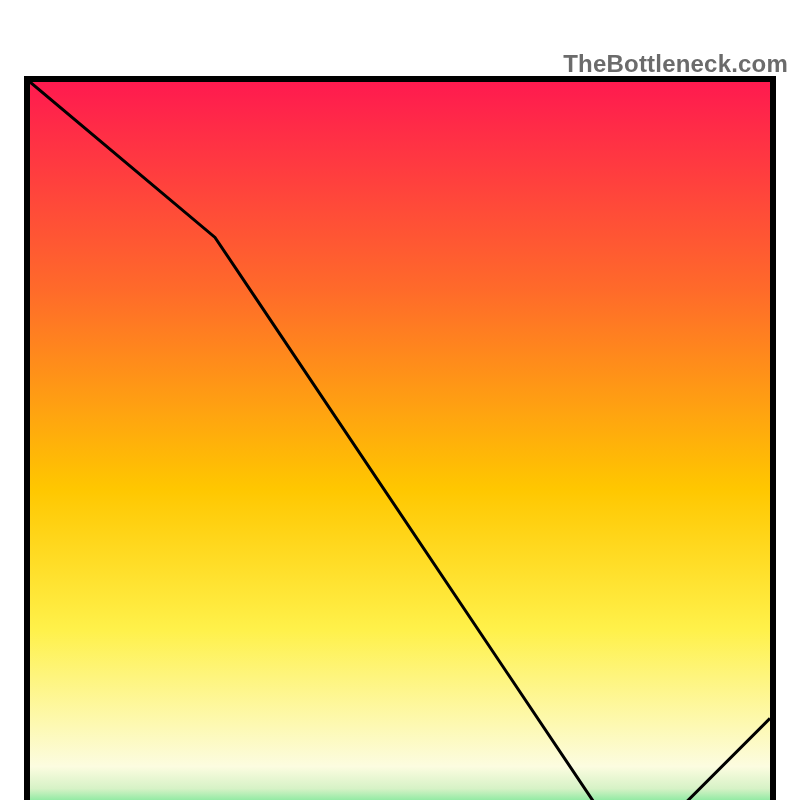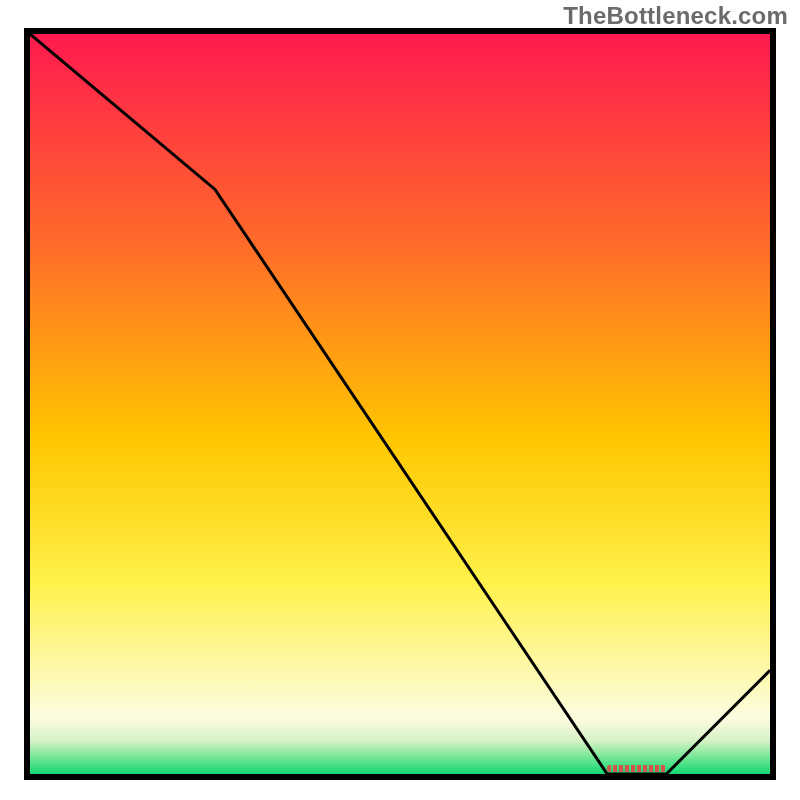--- a/index.html
+++ b/index.html
@@ -8,20 +8,21 @@
     width: 800px;
     height: 800px;
     overflow: hidden;
     background: #ffffff;
     font-family: Arial, Helvetica, sans-serif;
   }
   .frame {
     position: relative;
     width: 800px;
     height: 599px;
+    margin-top: 48px;
   }
   .watermark {
     position: absolute;
     top: 2px;
     right: 12px;
     font-size: 24px;
     font-weight: 600;
     color: #6b6b6b;
     letter-spacing: 0.2px;
     pointer-events: none;

